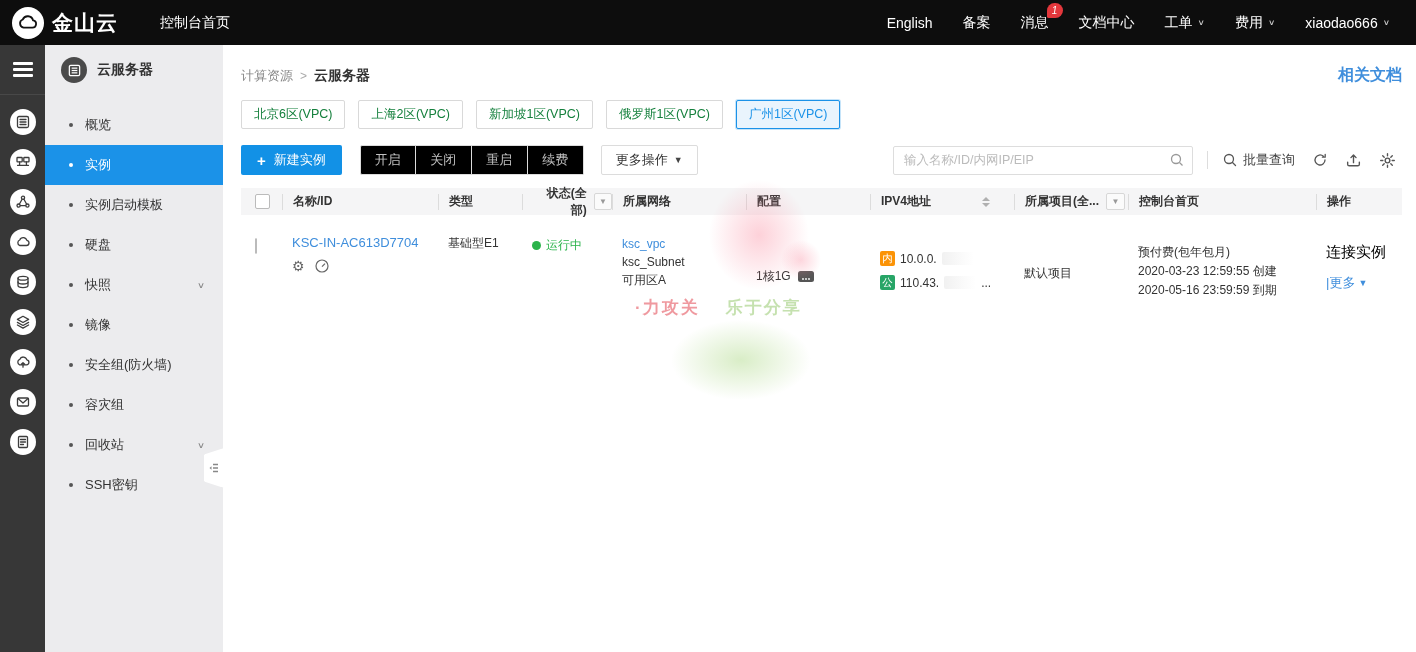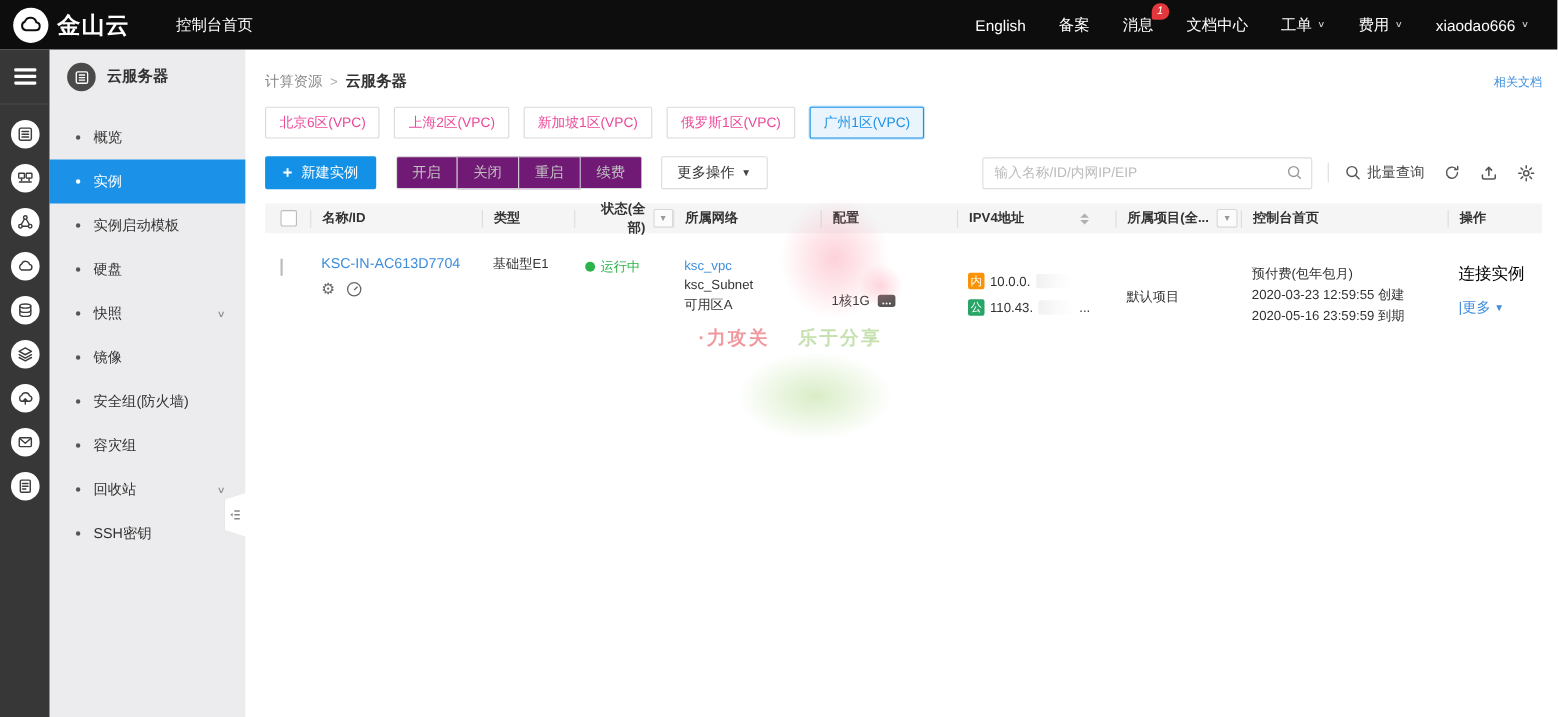--- a/index.html
+++ b/index.html
@@ -40,31 +40,31 @@
   .nav-item.selected { background:#1b92e8; color:#fff; }
   .nav-item.selected .bullet { background:#fff; }
   .collapse-handle { position:absolute; right:-1px; top:403px; width:20px; height:40px; background:#fff; clip-path:polygon(100% 0,100% 100%,0 84%,0 16%); box-shadow:-1px 1px 3px rgba(0,0,0,.15); display:flex; align-items:center; justify-content:center; cursor:pointer; }
 
   
   .main { position:absolute; left:223px; top:45px; width:1193px; height:607px; background:#fff; padding:0 14px 0 18px; }
   .crumb-row { display:flex; align-items:center; padding-top:20px; }
   .crumb-parent { color:#888; font-size:13px; cursor:pointer; }
   .crumb-sep { color:#aaa; margin:0 7px; font-size:12px; }
   .crumb-current { color:#333; font-size:14px; font-weight:bold; }
-  .docs-link { margin-left:auto; color:#3f8edc; font-size:11px; cursor:pointer; }
+  .docs-link { margin-left:auto; color:#3f8edc; font-size:16px; cursor:pointer;font-weight:bold; }
 
   .region-tabs { display:flex; gap:13px; margin-top:14px; }
-  .region-tab { border:1px solid #d9d9d9; background:#fff; border-radius:2px; padding:5px 12px; font-size:12.5px; color:#ec4899; cursor:pointer; }
+  .region-tab { border:1px solid #d9d9d9; background:#fff; border-radius:2px; padding:5px 12px; font-size:12.5px; color:#15803d; cursor:pointer; }
   .region-tab.selected { border-color:#1b92e8; color:#1b92e8; background:#e9f4fd; box-shadow:0 0 0 1px rgba(27,146,232,.25); }
 
   .toolbar { display:flex; align-items:center; margin-top:16px; height:30px; }
   .btn-create { display:flex; align-items:center; gap:8px; background:#1291e6; color:#fff; border:none; height:30px; padding:0 16px; border-radius:2px; font-size:13px; cursor:pointer; }
   .btn-create .plus { font-size:15px; font-weight:bold; }
   .btn-group { display:flex; margin-left:18px; }
-  .btn-disabled { height:30px; width:56px; background:#701a75; border:1px solid #dcdcdc; border-left:none; color:#c2c2c2; font-size:13px; display:flex; align-items:center; justify-content:center; cursor:not-allowed; }
+  .btn-disabled { height:30px; width:56px; background:#000000; border:1px solid #dcdcdc; border-left:none; color:#c2c2c2; font-size:13px; display:flex; align-items:center; justify-content:center; cursor:not-allowed; }
   .btn-group .btn-disabled:first-child { border-left:1px solid #dcdcdc; border-radius:2px 0 0 2px; }
   .btn-group .btn-disabled:last-child { border-radius:0 2px 2px 0; }
   .btn-more { margin-left:17px; height:30px; padding:0 14px; background:#fff; border:1px solid #dcdcdc; border-radius:2px; font-size:13px; color:#333; display:flex; align-items:center; gap:6px; cursor:pointer; }
   .btn-more .caret { font-size:9px; color:#444; }
 
   .search-zone { margin-left:auto; display:flex; align-items:center; }
   .search-box { position:relative; width:300px; height:29px; }
   .search-box input { width:100%; height:100%; border:1px solid #ddd; border-radius:2px; padding:0 30px 0 10px; font-size:12.5px; color:#333; outline:none; font-family:inherit; }
   .search-box input::placeholder { color:#bbb; }
   .search-box .mag { position:absolute; right:8px; top:6px; cursor:pointer; }

